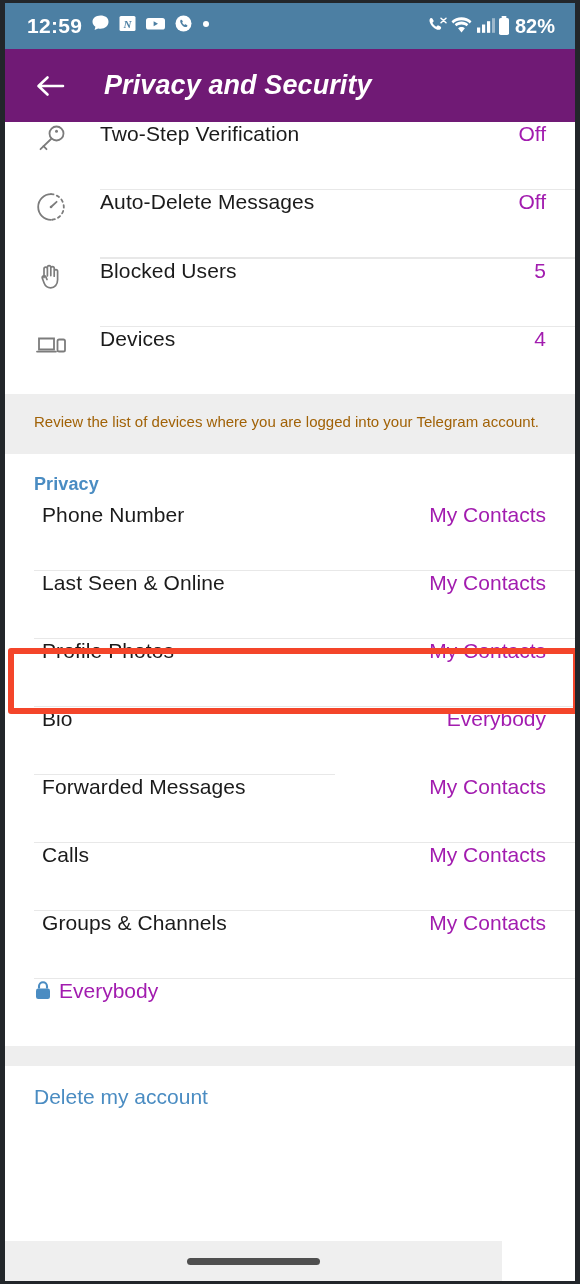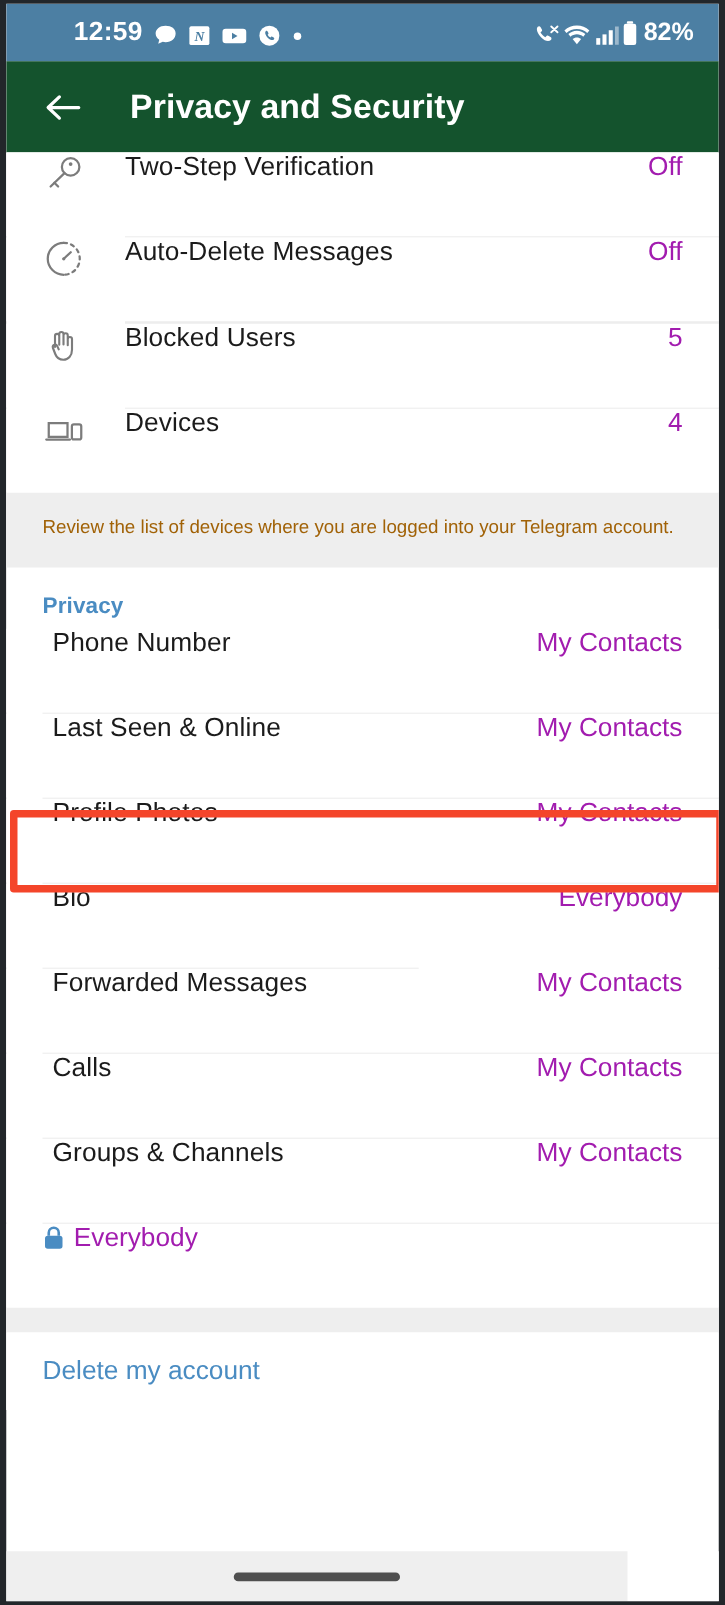--- a/index.html
+++ b/index.html
@@ -27,45 +27,46 @@
 
   
   .statusbar {
     height: 46px;
     background: #4c7fa3;
     display: flex;
     align-items: center;
     padding: 0 20px 0 22px;
     color: #ffffff;
   }
-  .sb-left { display: flex; align-items: flex-end; gap: 9px; margin-left: 32px; }
+  .sb-left { display: flex; align-items: flex-start; gap: 9px; }
   .sb-time {
     font-size: 21px;
     font-weight: bold;
     letter-spacing: 0.3px;
     color: #ffffff;
   }
   .sb-icons-left { display: flex; align-items: center; gap: 8px; }
   .sb-spacer { flex: 1; }
-  .sb-right { display: flex; align-items: flex-end; gap: 2px; }
+  .sb-right { display: flex; align-items: flex-start; gap: 2px; }
   .sb-batt-text {
     font-size: 20px;
     font-weight: bold;
     color: #ffffff;
     margin-left: 2px;
   }
   .gi { display: block; }
 
   
   .appbar {
     height: 73px;
-    background: #14532d;
+    background: #701a75;
     display: flex;
     align-items: center;
     padding: 0 0 0 24px;
+    font-style: italic;
   }
   .back-btn {
     width: 42px;
     height: 42px;
     display: flex;
     align-items: center;
     justify-content: center;
     cursor: pointer;
     flex: none;
   }

